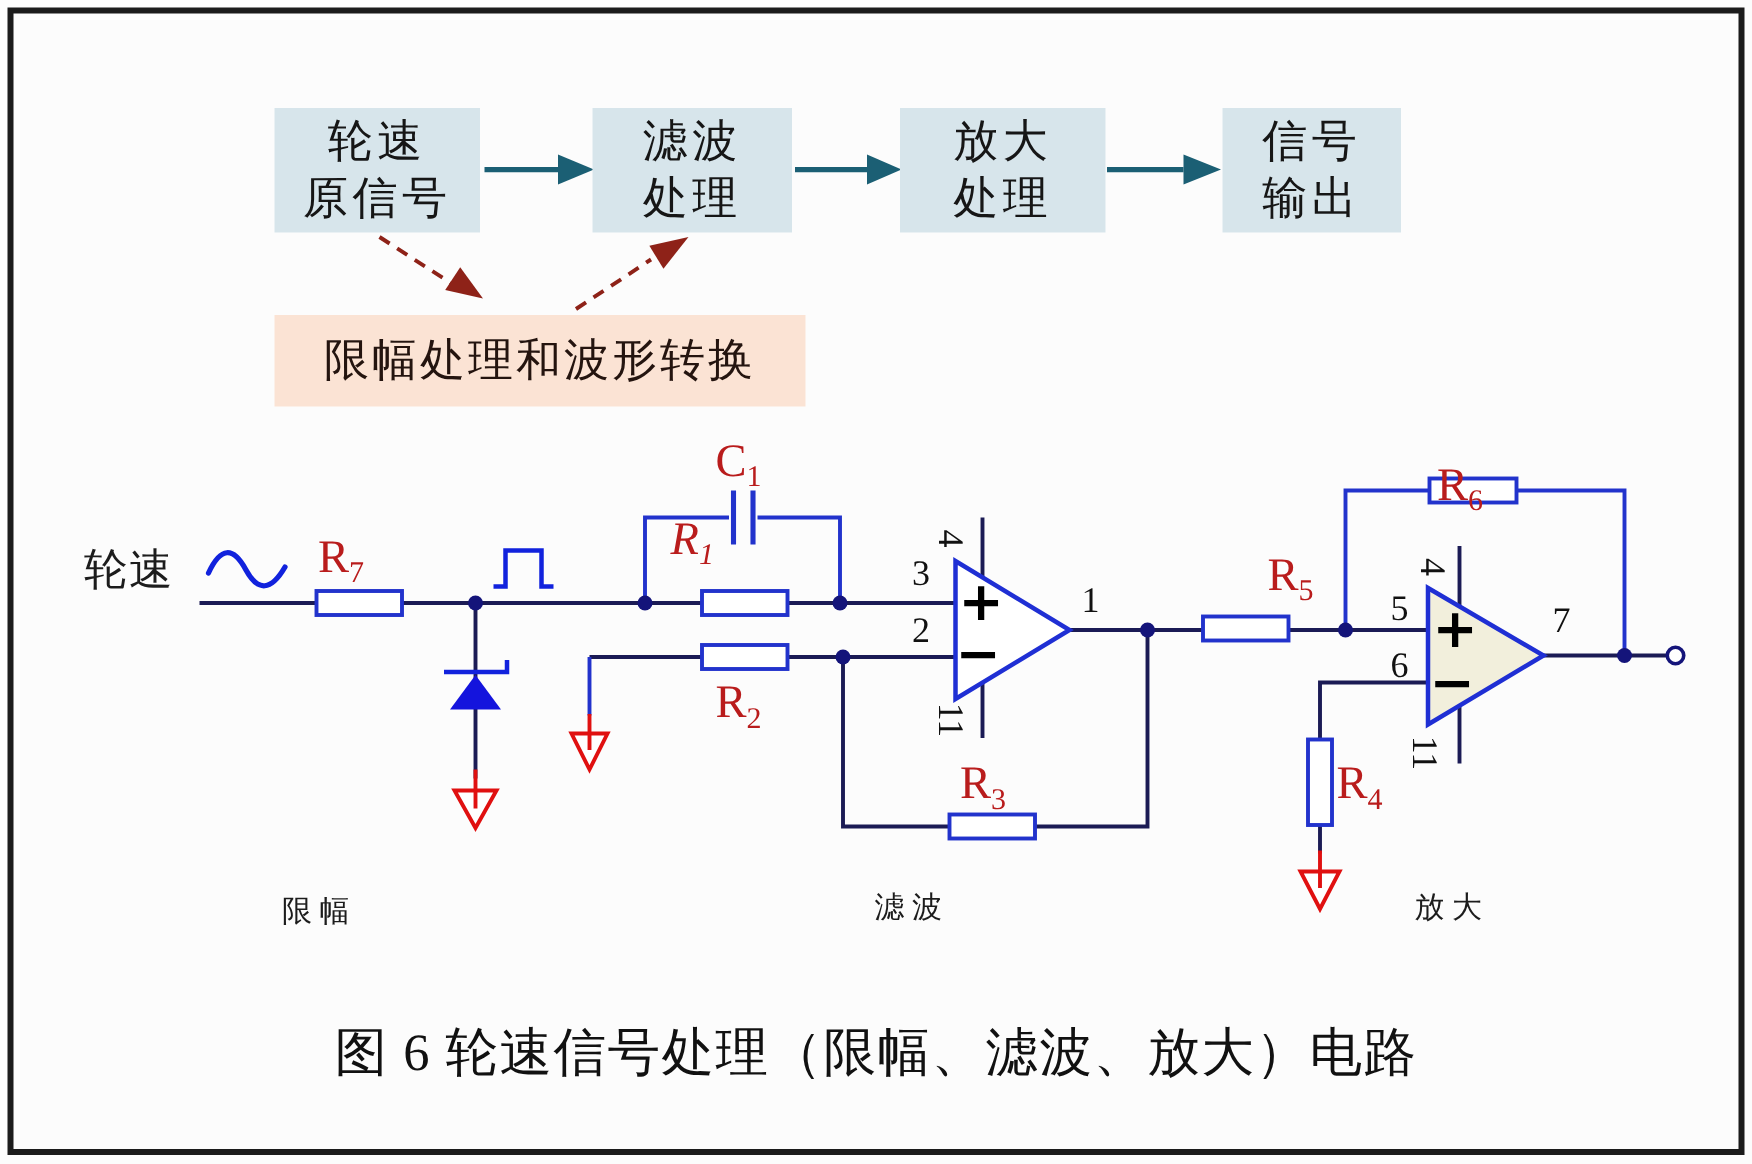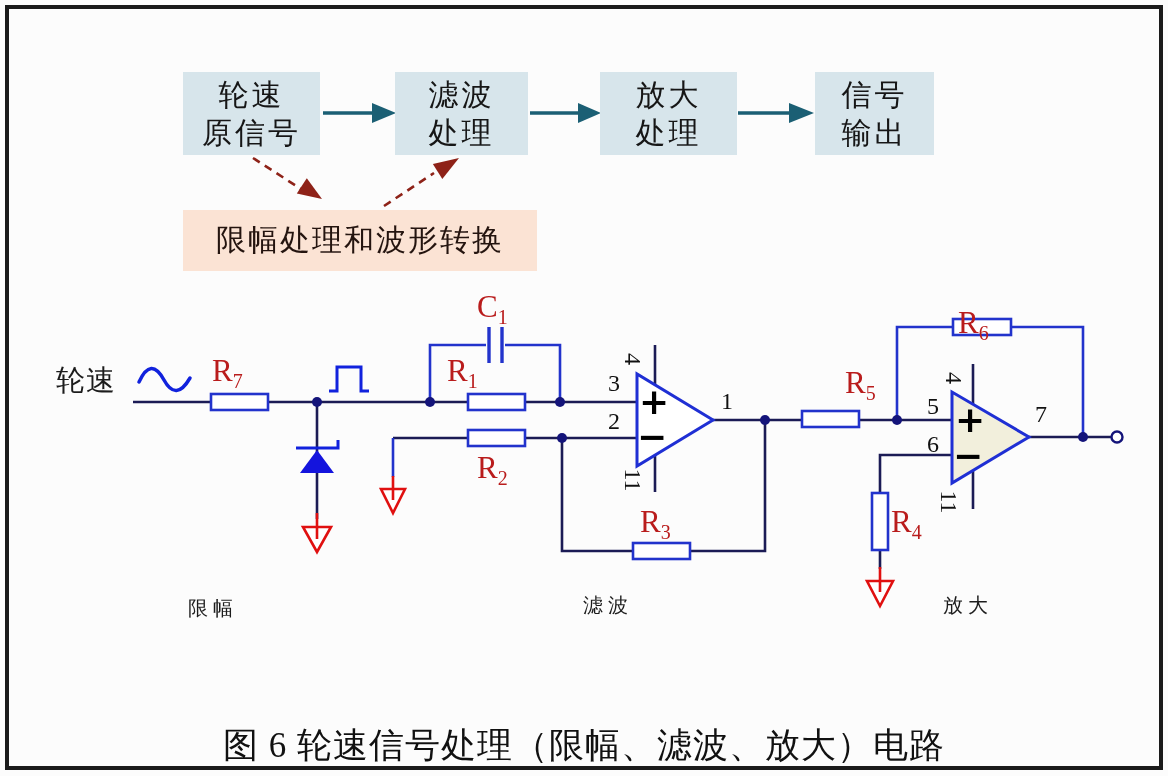--- a/index.html
+++ b/index.html
@@ -30,21 +30,21 @@
   .plabel sub{font-size:20px;line-height:1;}
   .pin{position:absolute;font-size:24px;color:#111;line-height:1;}
   .pin.rot{transform:rotate(90deg);transform-origin:center center;width:26px;text-align:center;}
   .opsign{
     position:absolute;width:28px;height:30px;display:flex;align-items:center;justify-content:center;
     font-size:36px;font-weight:bold;color:#000;line-height:1;font-family:"DejaVu Sans", sans-serif;
   }
   .sec{position:absolute;font-size:20px;letter-spacing:5px;color:#1c1c1c;line-height:1;}
   .caption{
     position:absolute;left:0;top:683px;width:100%;text-align:center;
-    font-size:35px;letter-spacing:1px;color:#111;line-height:1.1;margin-top:44px;
+    font-size:35px;letter-spacing:1px;color:#111;line-height:1.1;
   }
 </style>
 </head>
 <body>
 
 <div id="stage">
 
   <svg id="circuit-svg" width="1168" height="776" viewBox="0 0 1168 776">
 
     <g stroke="#1b5f74" fill="#1b5f74">
@@ -153,21 +153,21 @@
   <div class="notebox">
     <span>限幅处理和波形转换</span>
   </div>
 
   <div class="srclabel">
     <div>轮速</div>
   </div>
 
   <div class="plabel" style="left:212px;top:355px;"><span>R</span><sub>7</sub></div>
   <div class="plabel" style="left:477px;top:291px;"><span>C</span><sub>1</sub></div>
-  <div class="plabel" style="left:447px;top:355px;"><span>R</span><sub>1</sub></div>
+  <div class="plabel" style="left:447px;top:343px;font-style:italic;"><span>R</span><sub>1</sub></div>
   <div class="plabel" style="left:477px;top:452px;"><span>R</span><sub>2</sub></div>
   <div class="plabel" style="left:640px;top:506px;font-family:Liberation Serif, serif;"><span>R</span><sub>3</sub></div>
   <div class="plabel" style="left:845px;top:367px;"><span>R</span><sub>5</sub></div>
   <div class="plabel" style="left:958px;top:283px;margin-top:24px;"><span>R</span><sub>6</sub></div>
   <div class="plabel" style="left:891px;top:506px;"><span>R</span><sub>4</sub></div>
 
   <div class="pin" style="left:608px;top:371px;">3</div>
   <div class="pin" style="left:608px;top:409px;">2</div>
   <div class="pin" style="left:721px;top:389px;">1</div>
   <div class="pin rot" style="left:620px;top:347px;">4</div>

